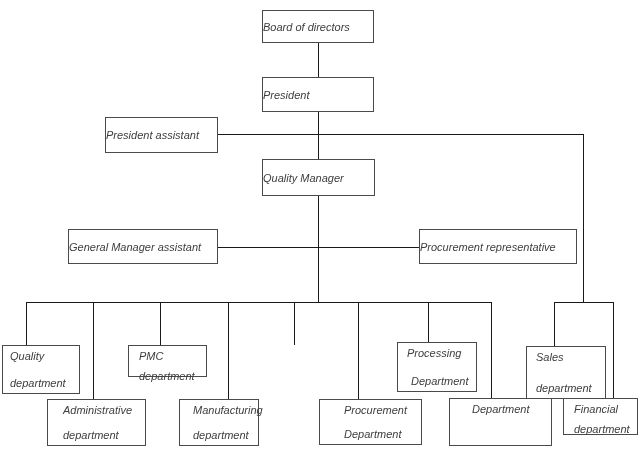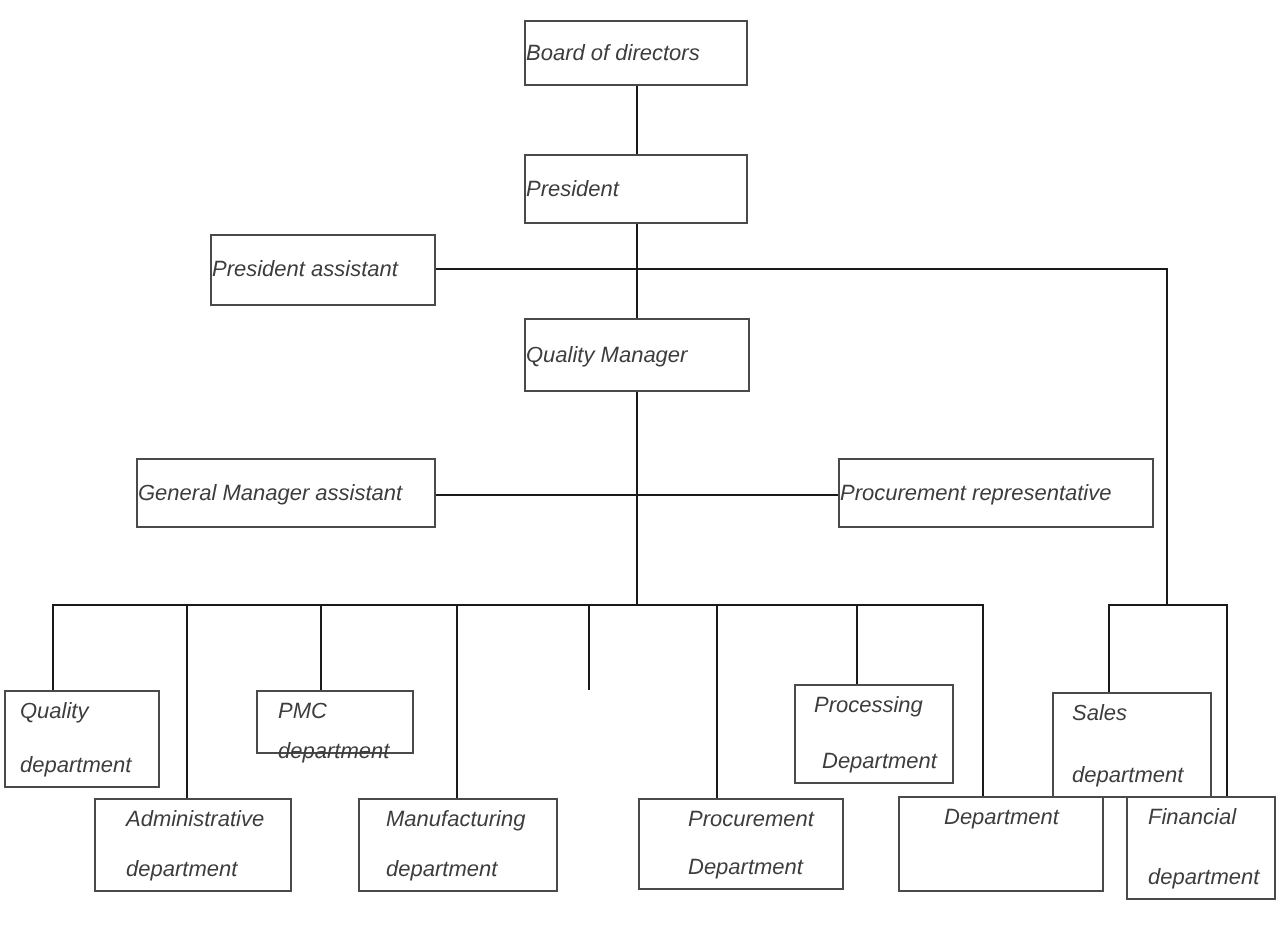--- a/index.html
+++ b/index.html
@@ -97,29 +97,29 @@
   </div>
   <div class="box dept" style="left:526px;top:346px;width:80px;height:53px;padding-left:9px">
     <span class="lbl">Sales</span>
     <span class="lbl">department</span>
   </div>
 
   <div class="box dept" style="left:47px;top:399px;width:99px;height:47px;padding-left:15px">
     <span class="lbl">Administrative</span>
     <span class="lbl">department</span>
   </div>
-  <div class="box dept" style="left:179px;top:399px;width:100px;height:47px;padding-left:13px">
+  <div class="box dept" style="left:179px;top:399px;width:80px;height:47px;padding-left:13px">
     <span class="lbl">Manufacturing</span>
     <span class="lbl">department</span>
   </div>
   <div class="box dept" style="left:319px;top:399px;width:103px;height:46px;padding-left:24px">
     <span class="lbl">Procurement</span>
     <span class="lbl">Department</span>
   </div>
   <div class="box dept" style="left:449px;top:398px;width:103px;height:48px;padding-left:22px">
     <span class="lbl">Department</span>
   </div>
-  <div class="box dept" style="left:563px;top:398px;width:75px;height:52px;padding-left:10px">
+  <div class="box dept" style="left:563px;top:398px;width:75px;height:37px;padding-left:10px">
     <span class="lbl">Financial</span>
     <span class="lbl">department</span>
   </div>
 
 </div>
 
 </body></html>

